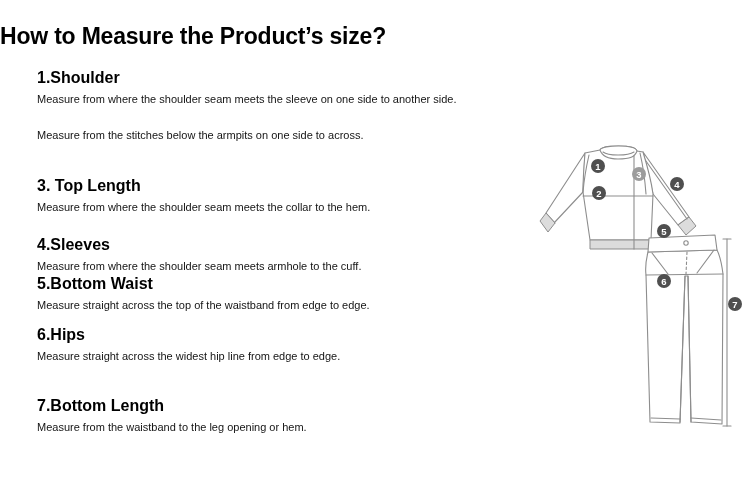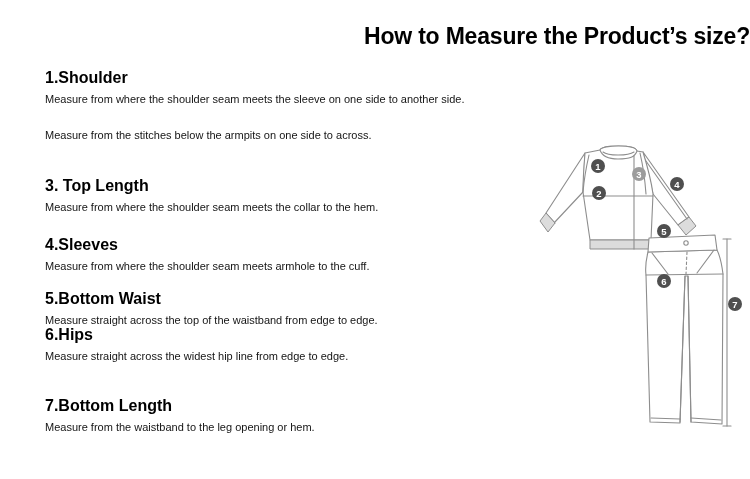--- a/index.html
+++ b/index.html
@@ -2,27 +2,27 @@
 <html><head>
 <meta charset="utf-8">
 <style>
   html,body{margin:0;padding:0;}
   body{
     width:750px;height:479px;background:#ffffff;position:relative;overflow:hidden;
     font-family:"Liberation Sans","DejaVu Sans",sans-serif;color:#000;
   }
   .page{position:absolute;inset:0;}
   .title{
-    position:absolute;top:22px;left:0;width:750px;text-align:right;
+    position:absolute;top:22px;left:0;width:750px;text-align:left;
     font-size:23px;font-weight:bold;letter-spacing:-0.2px;line-height:28px;color:#000;
   }
-  .section{position:absolute;left:37px;width:660px;margin-left:8px;}
+  .section{position:absolute;left:37px;width:660px;}
   .section .hd{font-size:16px;font-weight:bold;line-height:17px;margin:0;color:#000;}
   .section .ds{font-size:11px;line-height:15px;margin:6px 0 0 0;color:#141414;white-space:nowrap;}
-  .s1{top:69px}.s2{top:122px}.s3{top:177px}.s4{top:236px}.s5{top:290px}.s6{top:326px}.s7{top:397px}
+  .s1{top:69px}.s2{top:122px}.s3{top:177px}.s4{top:236px}.s5{top:275px}.s6{top:326px}.s7{top:397px}
   .diagram{position:absolute;left:538px;top:143px;width:212px;height:292px;}
   .gl{stroke:#8d8d8d;stroke-width:1.1;fill:none;stroke-linecap:round;stroke-linejoin:round;}
   .gf{stroke:#8d8d8d;stroke-width:1.1;fill:#ffffff;stroke-linejoin:round;}
   .shade{stroke:#8d8d8d;stroke-width:1;fill:#dcdcdc;stroke-linejoin:round;}
   .mtxt{fill:#ffffff;font-family:"Liberation Sans","DejaVu Sans",sans-serif;font-size:9.5px;font-weight:bold;text-anchor:middle;}
 </style>
 </head>
 <body>
 
 <div class="page">

